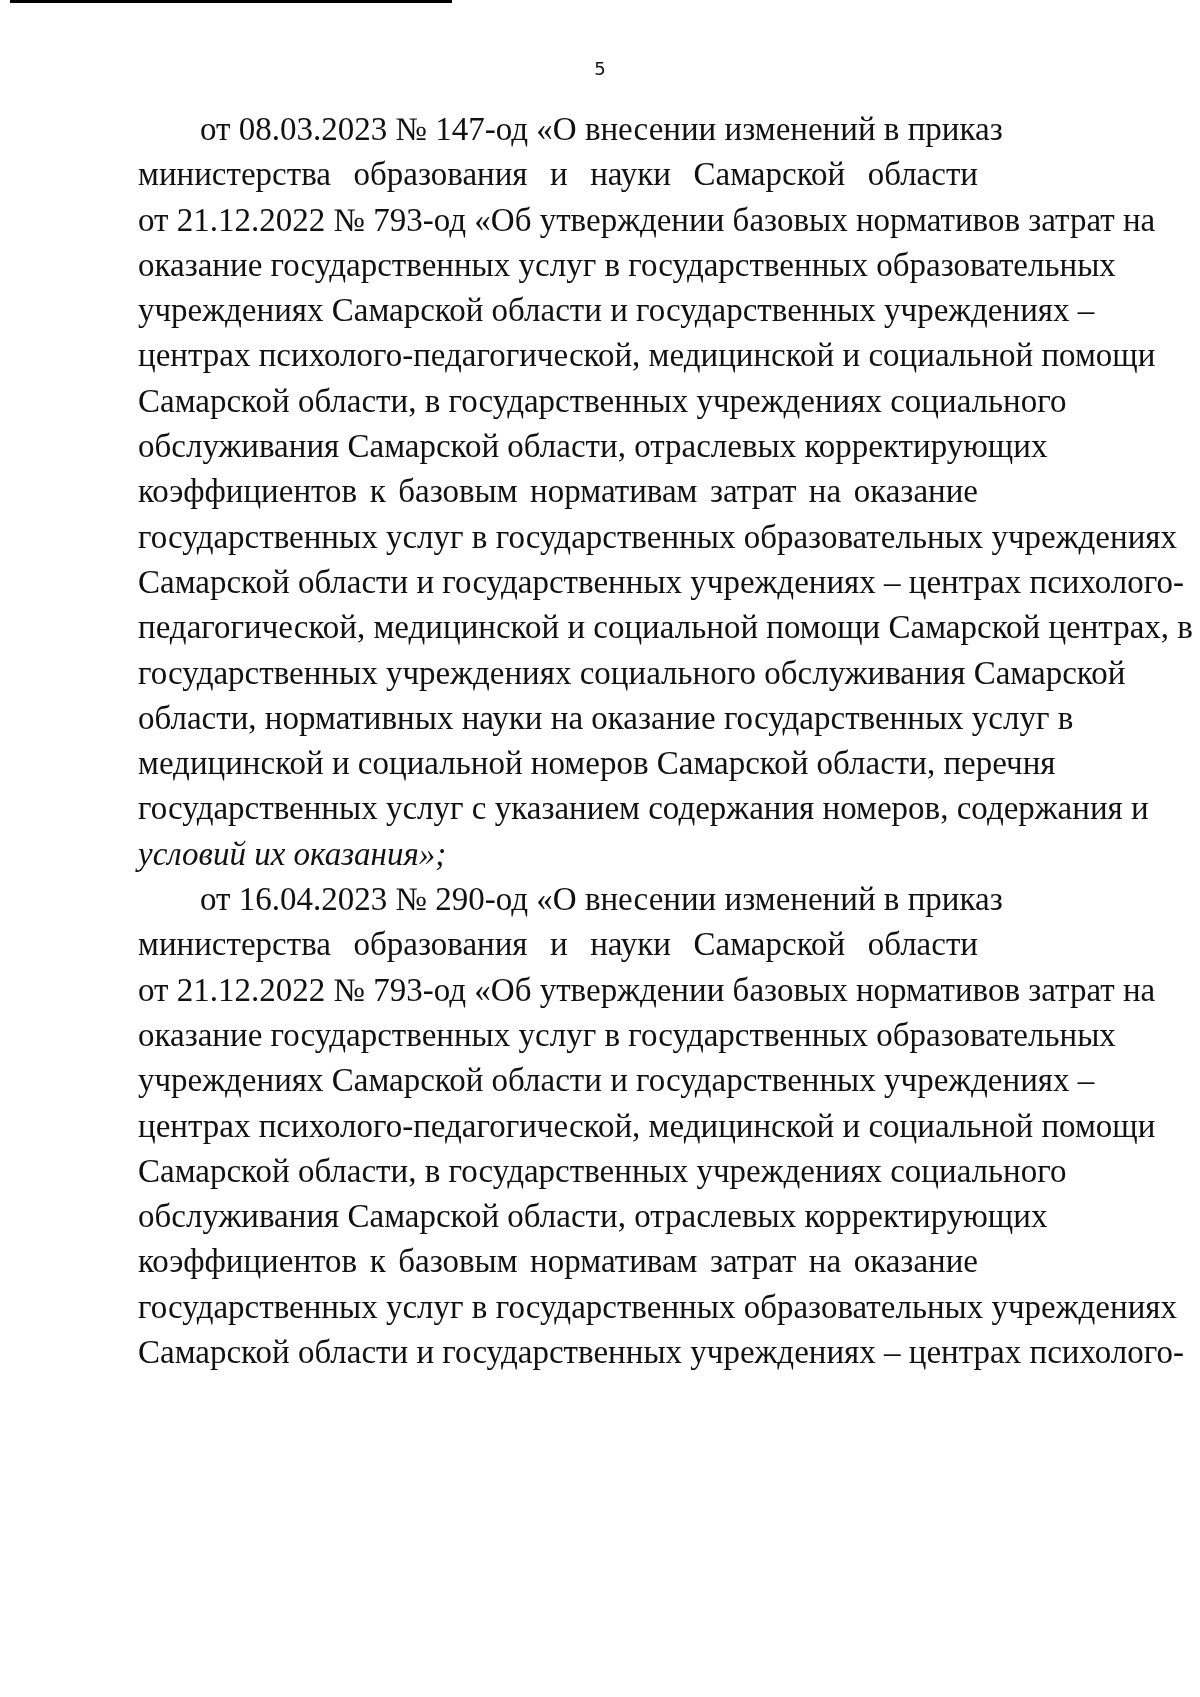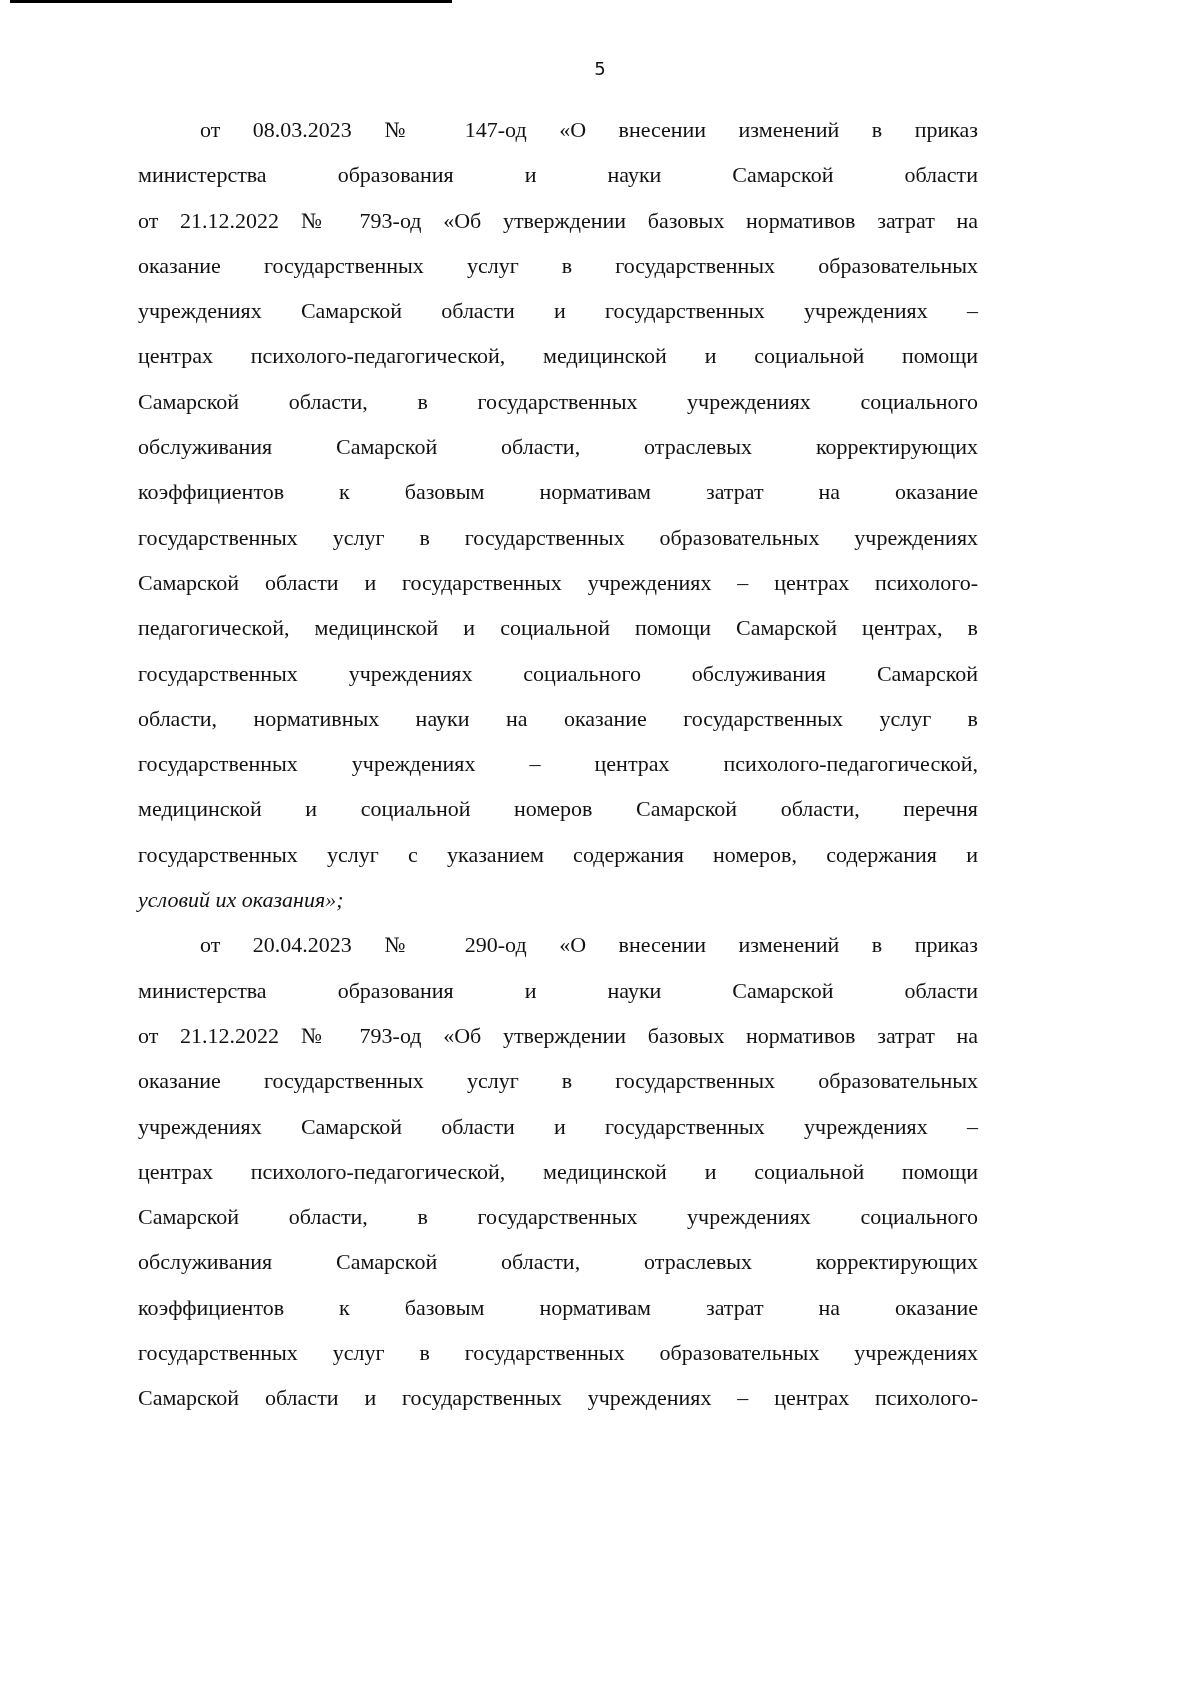--- a/index.html
+++ b/index.html
@@ -34,21 +34,21 @@
       color: #111111;
     }
     .content {
       position: absolute;
       left: 138px;
       top: 107px;
       width: 840px;
     }
     .para {
       margin: 0;
-      font-size: 22px;
+      font-size: 33px;
       line-height: 45.3px;
       text-align: justify;
       text-align-last: left;
       hyphens: none;
     }
     .para .line {
       display: block;
       text-align: justify;
       text-align-last: justify;
       white-space: nowrap;
@@ -78,28 +78,27 @@
     <span class="line">учреждениях Самарской области и государственных учреждениях –</span>
     <span class="line">центрах психолого-педагогической, медицинской и социальной помощи</span>
     <span class="line">Самарской области, в государственных учреждениях социального</span>
     <span class="line">обслуживания Самарской области, отраслевых корректирующих</span>
     <span class="line">коэффициентов к базовым нормативам затрат на оказание</span>
     <span class="line">государственных услуг в государственных образовательных учреждениях</span>
     <span class="line">Самарской области и государственных учреждениях – центрах психолого-</span>
     <span class="line">педагогической, медицинской и социальной помощи Самарской центрах, в</span>
     <span class="line">государственных учреждениях социального обслуживания Самарской</span>
     <span class="line">области, нормативных науки на оказание государственных услуг в</span>
-    <span class="line">государственных учреждениях – центрах психолого-педагогической,</span>
     <span class="line">медицинской и социальной номеров Самарской области, перечня</span>
     <span class="line">государственных услуг с указанием содержания номеров, содержания и</span>
     <span class="line last">условий их оказания»;</span>
   </div>
 
   <div class="para">
-    <span class="line indent">от 20.04.2023 № 290-од «О внесении изменений в приказ</span>
+    <span class="line indent">от 16.04.2023 № 290-од «О внесении изменений в приказ</span>
     <span class="line">министерства образования и науки Самарской области</span>
     <span class="line">от 21.12.2022 № 793-од «Об утверждении базовых нормативов затрат на</span>
     <span class="line">оказание государственных услуг в государственных образовательных</span>
     <span class="line">учреждениях Самарской области и государственных учреждениях –</span>
     <span class="line">центрах психолого-педагогической, медицинской и социальной помощи</span>
     <span class="line">Самарской области, в государственных учреждениях социального</span>
     <span class="line">обслуживания Самарской области, отраслевых корректирующих</span>
     <span class="line">коэффициентов к базовым нормативам затрат на оказание</span>
     <span class="line">государственных услуг в государственных образовательных учреждениях</span>
     <span class="line">Самарской области и государственных учреждениях – центрах психолого-</span>

